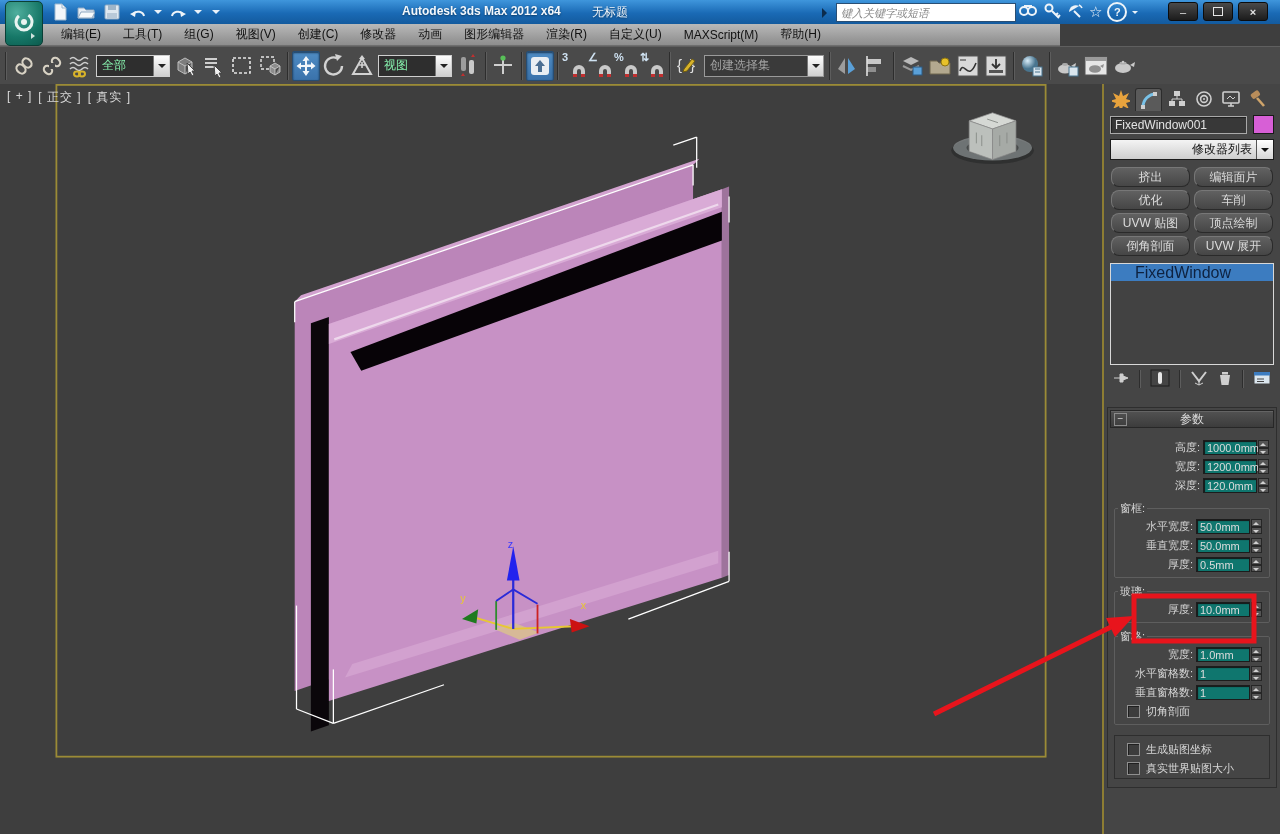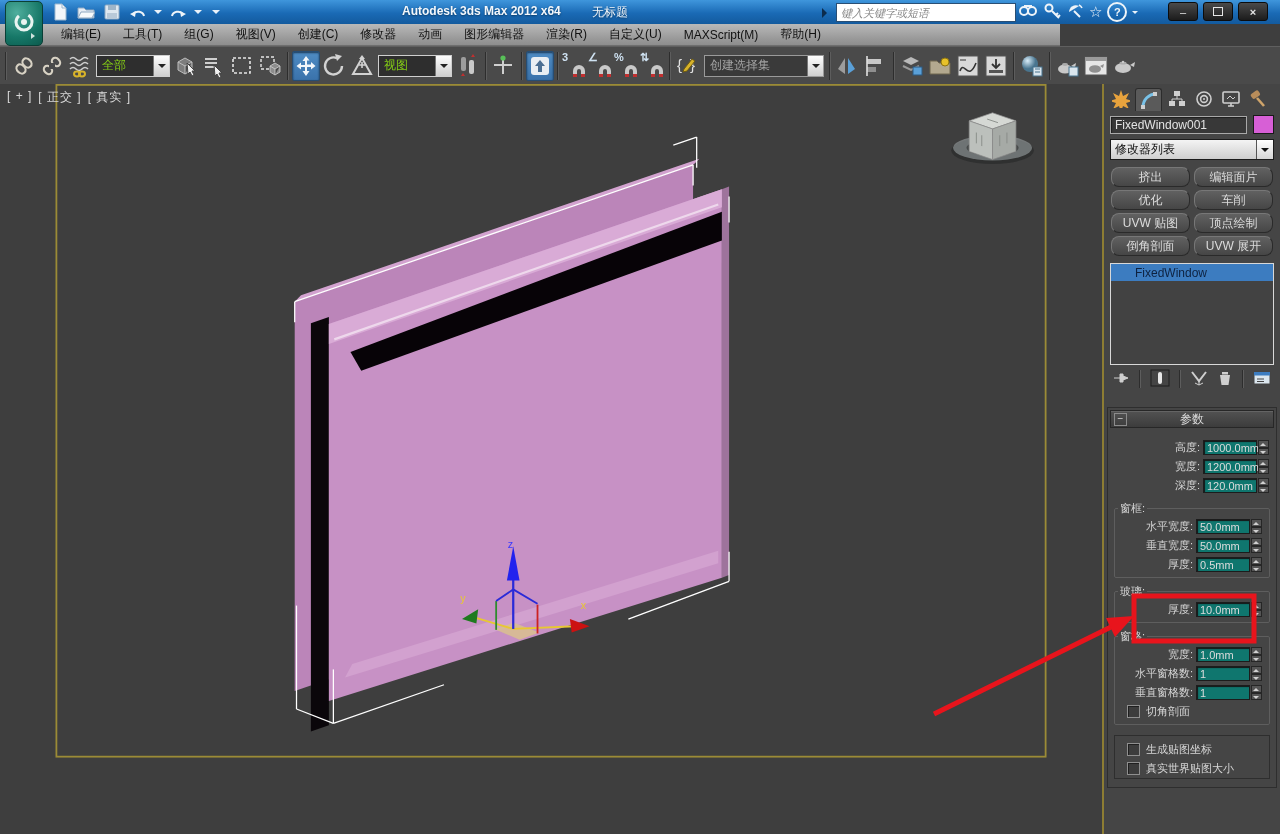--- a/index.html
+++ b/index.html
@@ -36,50 +36,50 @@
     background:linear-gradient(#b9b9b9,#999 70%,#8d8d8d);border-bottom:1px solid #6e6e6e;
     display:flex;align-items:center;padding-left:50px;box-sizing:border-box;}
   .menuitem{font-size:12px;color:#111;padding:3px 11px;white-space:nowrap;}
   
   .toolbar{position:absolute;left:0;top:46px;width:1280px;height:38px;background:#4a4a4a;
     border-top:1px solid #5f5f5f;display:flex;align-items:center;padding-left:2px;box-sizing:border-box;}
   .sep{width:1px;height:28px;background:#2d2d2d;border-right:1px solid #5d5d5d;margin:0 3px;flex:none;}
   .tb-cell{width:28px;height:30px;display:flex;align-items:center;justify-content:center;flex:none;border-radius:2px;}
   .tb-cell.active{background:linear-gradient(#4f8cc4,#3a72ab);border:1px solid #274d73;box-shadow:inset 0 1px 2px #1c3a57;width:26px;height:28px;}
   .dd{height:20px;background:#2e2e2e;border:1px solid #cfcfcf;display:flex;align-items:center;flex:none;margin:0 2px;}
-  .dd .ddtxt{color:#84cc16;font-size:12px;padding:0 5px;flex:1;white-space:nowrap;}
+  .dd .ddtxt{color:#86efac;font-size:12px;padding:0 5px;flex:1;white-space:nowrap;}
   .dd .ddbtn{width:15px;height:100%;background:linear-gradient(#fdfdfd,#cfcfcf);display:flex;align-items:center;justify-content:center;border-left:1px solid #777;}
   .dd .ddbtn b{width:0;height:0;border:4px solid transparent;border-top-color:#222;margin-top:4px;}
   .magwrap{position:relative;width:26px;height:28px;}
   .magwrap .tag{position:absolute;left:0;top:-1px;font-size:11px;color:#cfe2f2;font-weight:bold;}
   .magwrap svg{position:absolute;right:0;bottom:1px;}
   
   .viewport{position:absolute;left:0;top:84px;width:1102px;height:750px;background:#3e3e3e;}
   .vplabel{position:absolute;left:7px;top:5px;z-index:5;color:#d9d9d9;font-size:12px;letter-spacing:1px;display:flex;gap:6px;}
   
   .panel{position:absolute;left:1102px;top:84px;width:178px;height:750px;background:#454545;box-sizing:border-box;
     border-left:2px solid #262626;font-size:11px;color:#d6d6d6;}
   .ptabs{display:flex;align-items:center;height:26px;padding:2px 4px 0 4px;gap:2px;}
   .ptab{width:25px;height:22px;display:flex;align-items:center;justify-content:center;border-radius:3px 3px 0 0;}
   .ptab.sel{background:#5a5a5a;border:1px solid #2c2c2c;border-bottom:none;}
   .namerow{display:flex;align-items:center;padding:3px 6px 2px 6px;gap:6px;}
   .namefield{flex:1;height:16px;background:#383838;border:1px solid #a9a9a9;box-shadow:inset 1px 1px 1px #1e1e1e;
     color:#e3e3e3;font-size:12px;padding:0 4px;display:flex;align-items:center;}
   .swatch{width:19px;height:17px;background:#d75fd6;border:1px solid #1a1a1a;}
   .modlist{margin:3px 6px;height:19px;background:linear-gradient(#f4f4f4,#cfcfcf);border:1px solid #1c1c1c;
     display:flex;align-items:center;}
-  .modlist .mtxt{flex:1;color:#111;font-size:12px;padding:0 4px;}
+  .modlist .mtxt{flex:1;color:#111;font-size:12px;padding:0 4px;text-align:right;}
   .modlist .mbtn{width:16px;height:100%;background:linear-gradient(#fff,#d6d6d6);border-left:1px solid #555;
     display:flex;align-items:center;justify-content:center;}
   .modlist .mbtn b{width:0;height:0;border:4px solid transparent;border-top-color:#111;margin-top:4px;}
   .btngrid{display:grid;grid-template-columns:1fr 1fr;gap:3px 4px;padding:4px 7px 2px 7px;}
   .pbtn{height:18px;background:linear-gradient(#616161,#464646);border:1px solid #2a2a2a;border-top-color:#777;
     border-left-color:#777;border-radius:8px;color:#dcdcdc;font-size:12px;display:flex;align-items:center;justify-content:center;white-space:nowrap;}
   .stack{margin:5px 6px 0 6px;height:100px;background:#424242;border:1px solid #d8d8d8;overflow:hidden;}
-  .stackrow{height:17px;background:#3c7cc0;color:#0e2240;font-size:12px;display:flex;align-items:center;padding-left:24px;}
+  .stackrow{height:17px;background:#3c7cc0;color:#0e2240;font-size:16px;display:flex;align-items:center;padding-left:24px;}
   .stacktools{display:flex;align-items:center;height:24px;padding:2px 8px;gap:9px;}
   .stsep{width:1px;height:18px;background:#2d2d2d;border-right:1px solid #5d5d5d;}
   .rollout{margin:14px 3px 0 3px;border:1px solid #2e2e2e;padding-bottom:8px;background:#454545;}
   .rhead{height:16px;margin:2px;background:linear-gradient(#525252,#3c3c3c);border:1px solid #272727;
     box-shadow:inset 0 1px 0 #646464;display:flex;align-items:center;position:relative;}
   .rhead .minus{position:absolute;left:3px;top:2px;width:11px;height:11px;border:1px solid #8c8c8c;color:#d8d8d8;
     font-size:10px;line-height:9px;text-align:center;}
   .rhead .rtitle{flex:1;text-align:center;font-size:12px;color:#dadada;}
   .prow{display:flex;align-items:center;justify-content:flex-end;height:19px;padding-right:7px;}
   .plabel{color:#d6d6d6;margin-right:3px;white-space:nowrap;}

